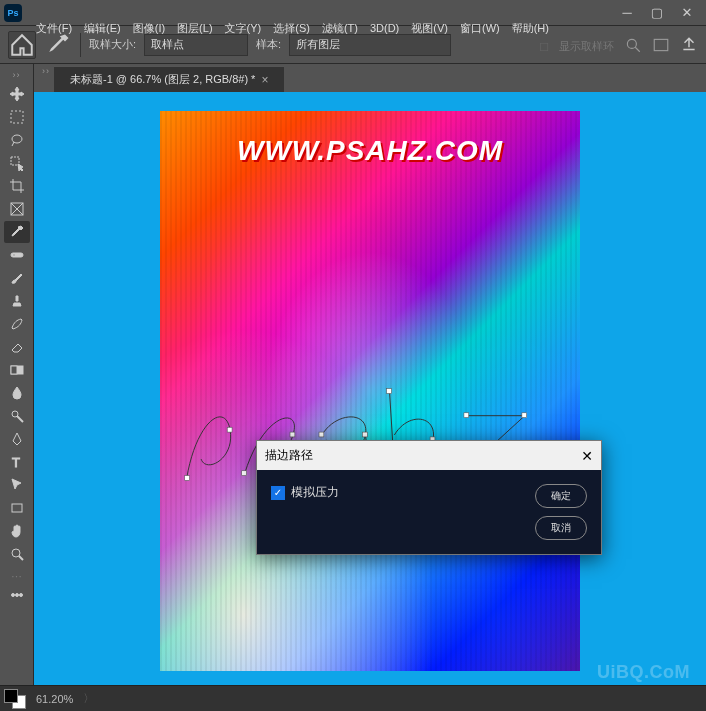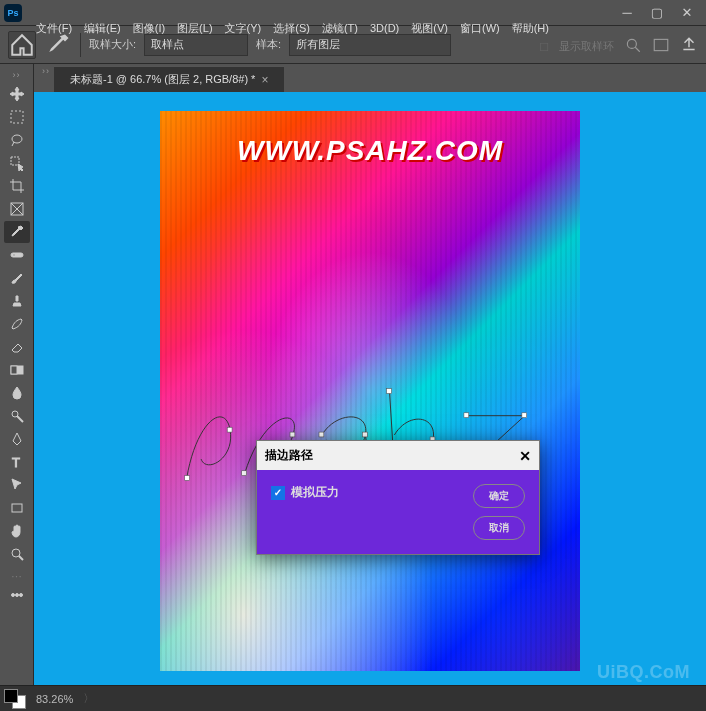--- a/index.html
+++ b/index.html
@@ -41,21 +41,21 @@
   radial-gradient(ellipse at 50% 50%, rgba(0,255,255,0.5), transparent 35%),
   radial-gradient(ellipse at 35% 40%, rgba(255,0,150,0.5), transparent 30%);
   mix-blend-mode: screen; }
 .canvas::after { content: ""; position: absolute; inset: 0; background:
   repeating-linear-gradient(90deg, rgba(0,0,0,0.15) 0 2px, transparent 2px 5px);
   opacity: 0.4; }
 .watermark { position: absolute; top: 24px; left: 0; right: 0; text-align: center; font-size: 28px; font-weight: bold; font-style: italic; color: #fff; text-shadow: 2px 2px 0 #c00; z-index: 2; letter-spacing: 1px; }
 .path-overlay { position: absolute; top: 48%; left: 4%; right: 4%; height: 110px; z-index: 3; }
 .path-overlay svg { width: 100%; height: 100%; }
 
-.dialog { position: absolute; left: 256px; top: 440px; width: 284px; background: #6d28d9; border: 1px solid #777; box-shadow: 0 4px 20px rgba(0,0,0,0.6); z-index: 10; font-size: 12px; color: #ddd; font-weight: bold; }
+.dialog { position: absolute; left: 256px; top: 440px; width: 346px; background: #0f172a; border: 1px solid #777; box-shadow: 0 4px 20px rgba(0,0,0,0.6); z-index: 10; font-size: 12px; color: #ddd; }
 .dialog-title { background: #f0f0f0; color: #000; padding: 6px 8px; display: flex; justify-content: space-between; align-items: center; font-size: 12px; }
 .dialog-close { cursor: pointer; font-size: 14px; }
 .dialog-body { padding: 14px; display: flex; gap: 12px; }
 .dialog-left { flex: 1; }
 .dialog-row { display: flex; align-items: center; gap: 6px; margin-bottom: 12px; }
 .tool-swatch { width: 20px; height: 18px; background: #333; border: 1px solid #222; display: flex; align-items: center; justify-content: center; }
 .tool-sel { flex: 1; background: #454545; border: 1px solid #333; color: #ddd; padding: 2px 18px 2px 6px; font-size: 12px; height: 22px; }
 .checkbox { width: 14px; height: 14px; background: #1473e6; display: flex; align-items: center; justify-content: center; color: #fff; font-size: 10px; }
 .dialog-btns { display: flex; flex-direction: column; gap: 8px; }
 .dlg-btn { border: 1px solid #888; background: transparent; color: #ddd; padding: 4px 14px; border-radius: 12px; cursor: pointer; font-size: 10px; min-width: 52px; text-align: center; }
@@ -316,17 +316,17 @@
       <div class="dlg-btn">取消</div>
     </div>
   </div>
 </div>
 
 <div class="status-bar">
   <div class="color-swatches">
     <div class="sw-bg"></div>
     <div class="sw-fg"></div>
   </div>
-  <span>83.26%</span>
+  <span>61.20%</span>
   <span class="status-divider">〉</span>
 </div>
 
 <div class="brand">UiBQ.CoM</div>
 
 </body></html>

